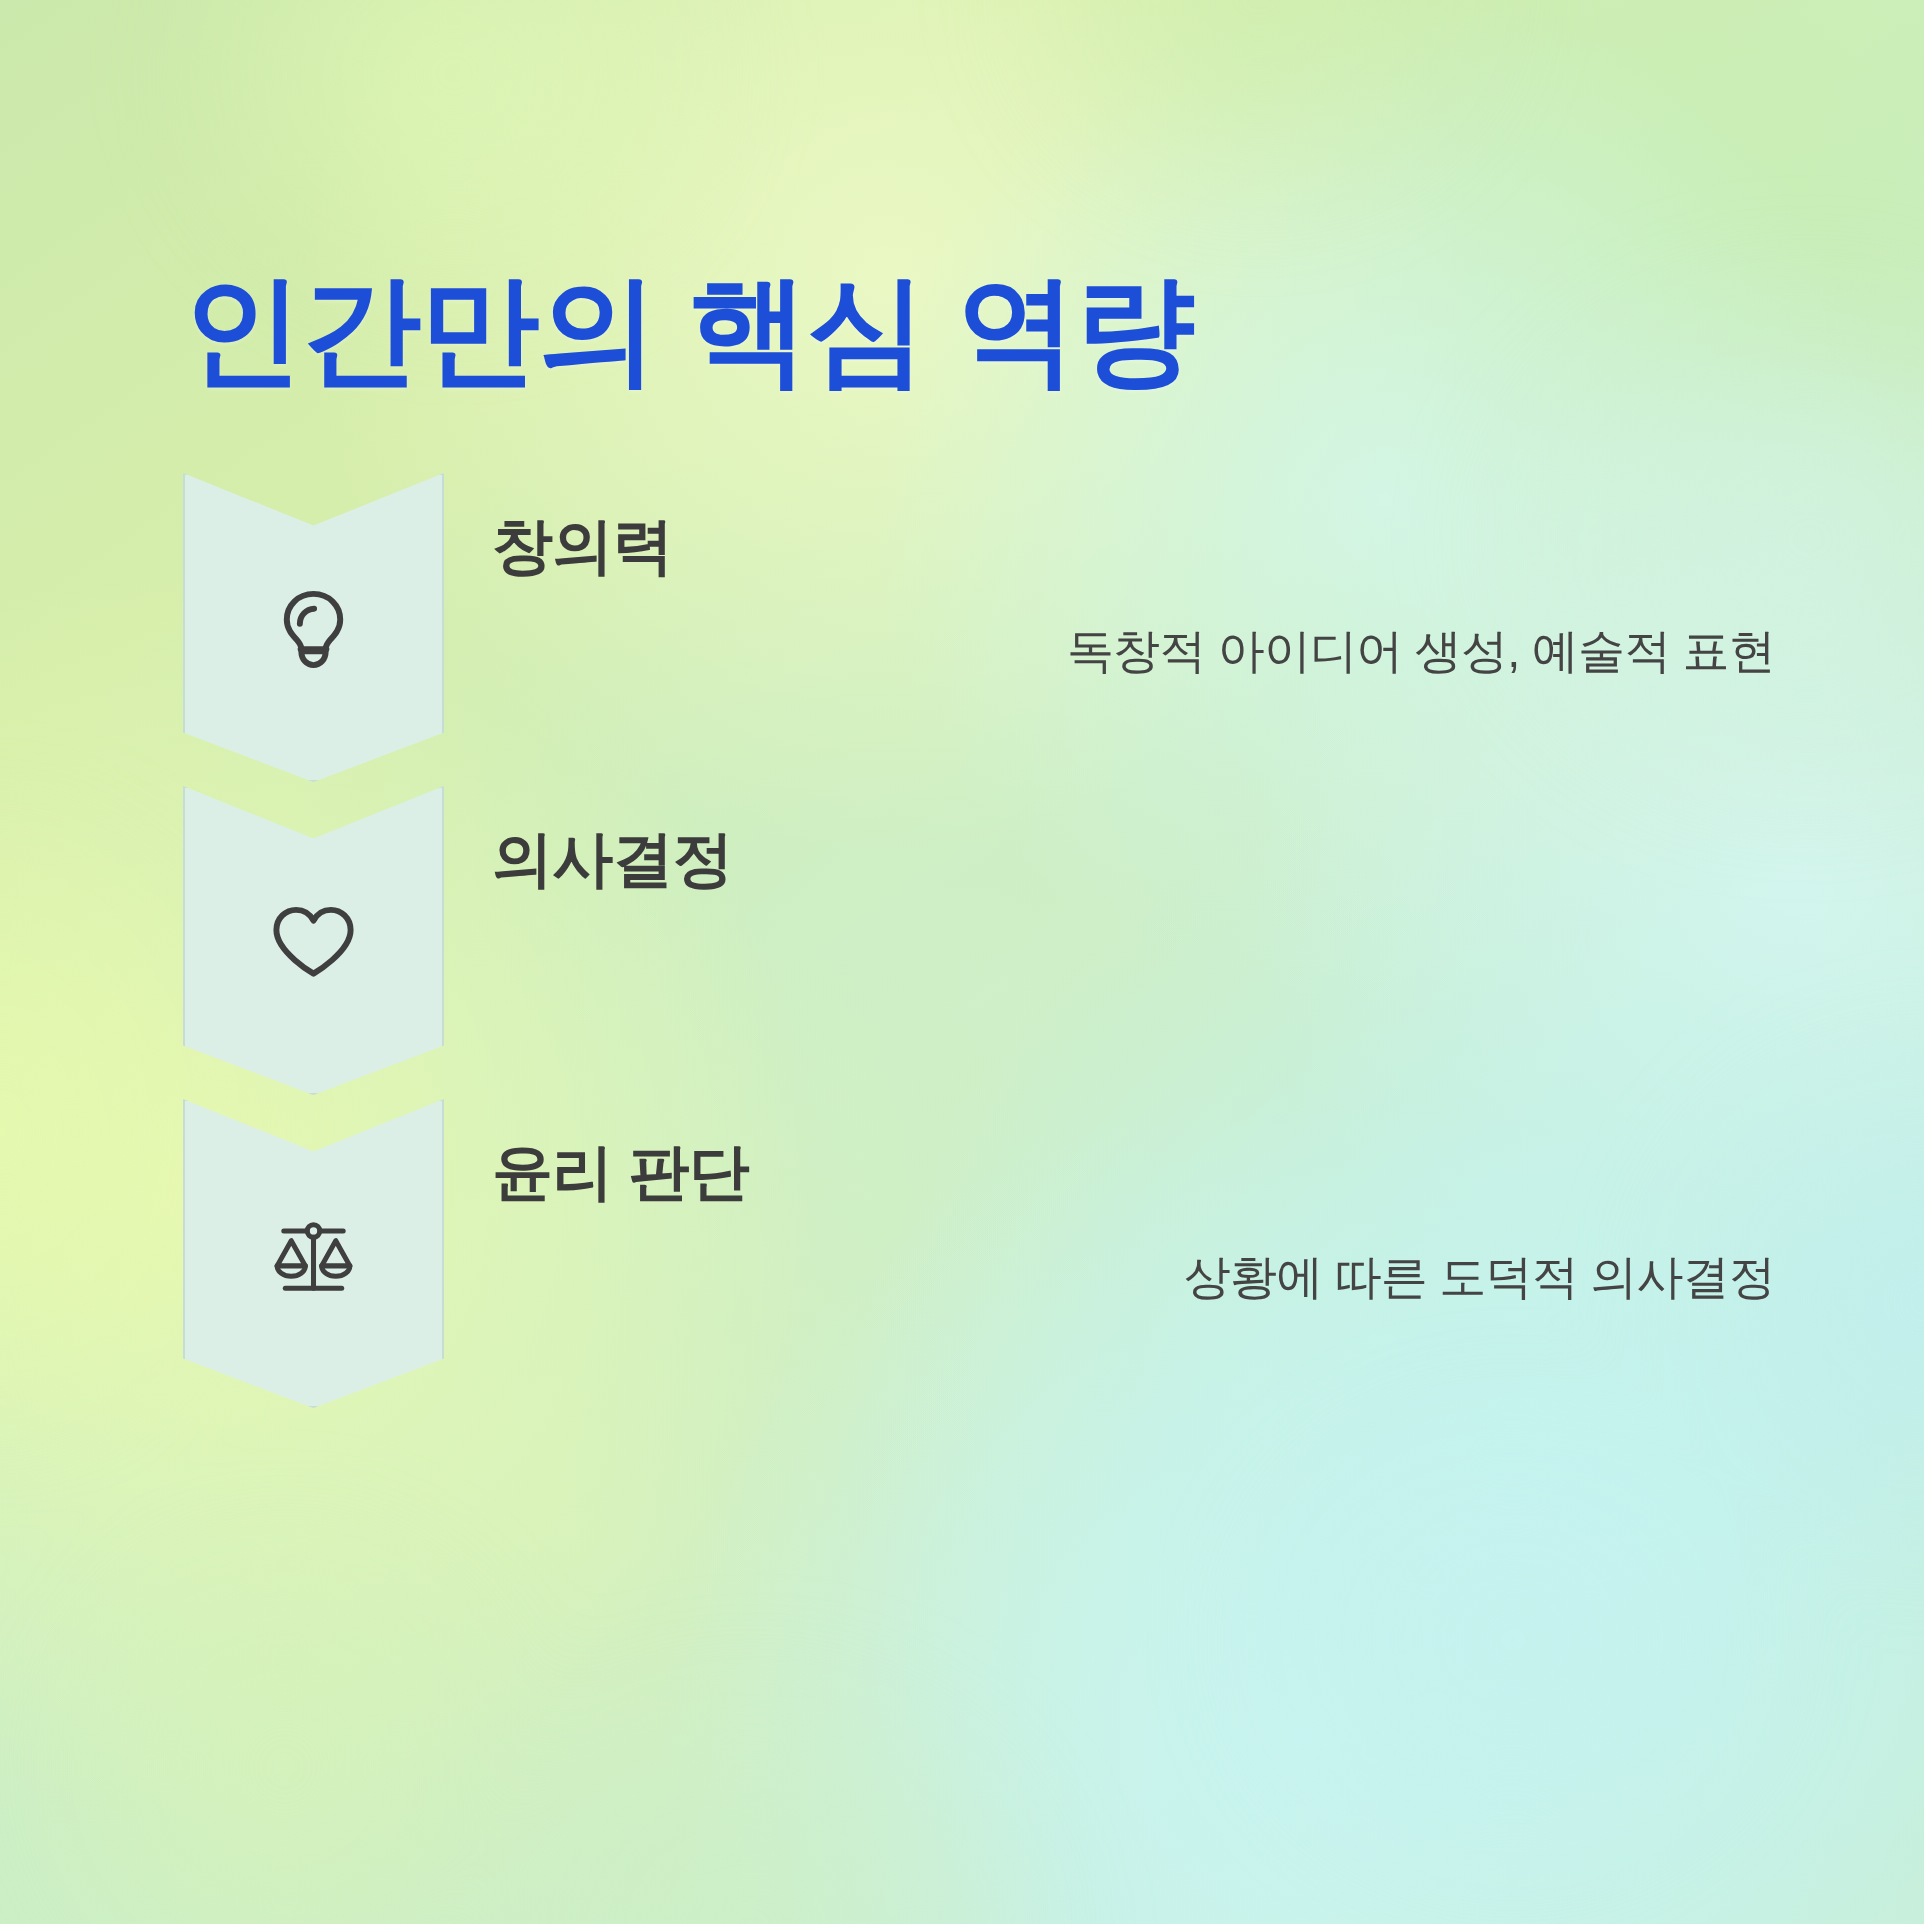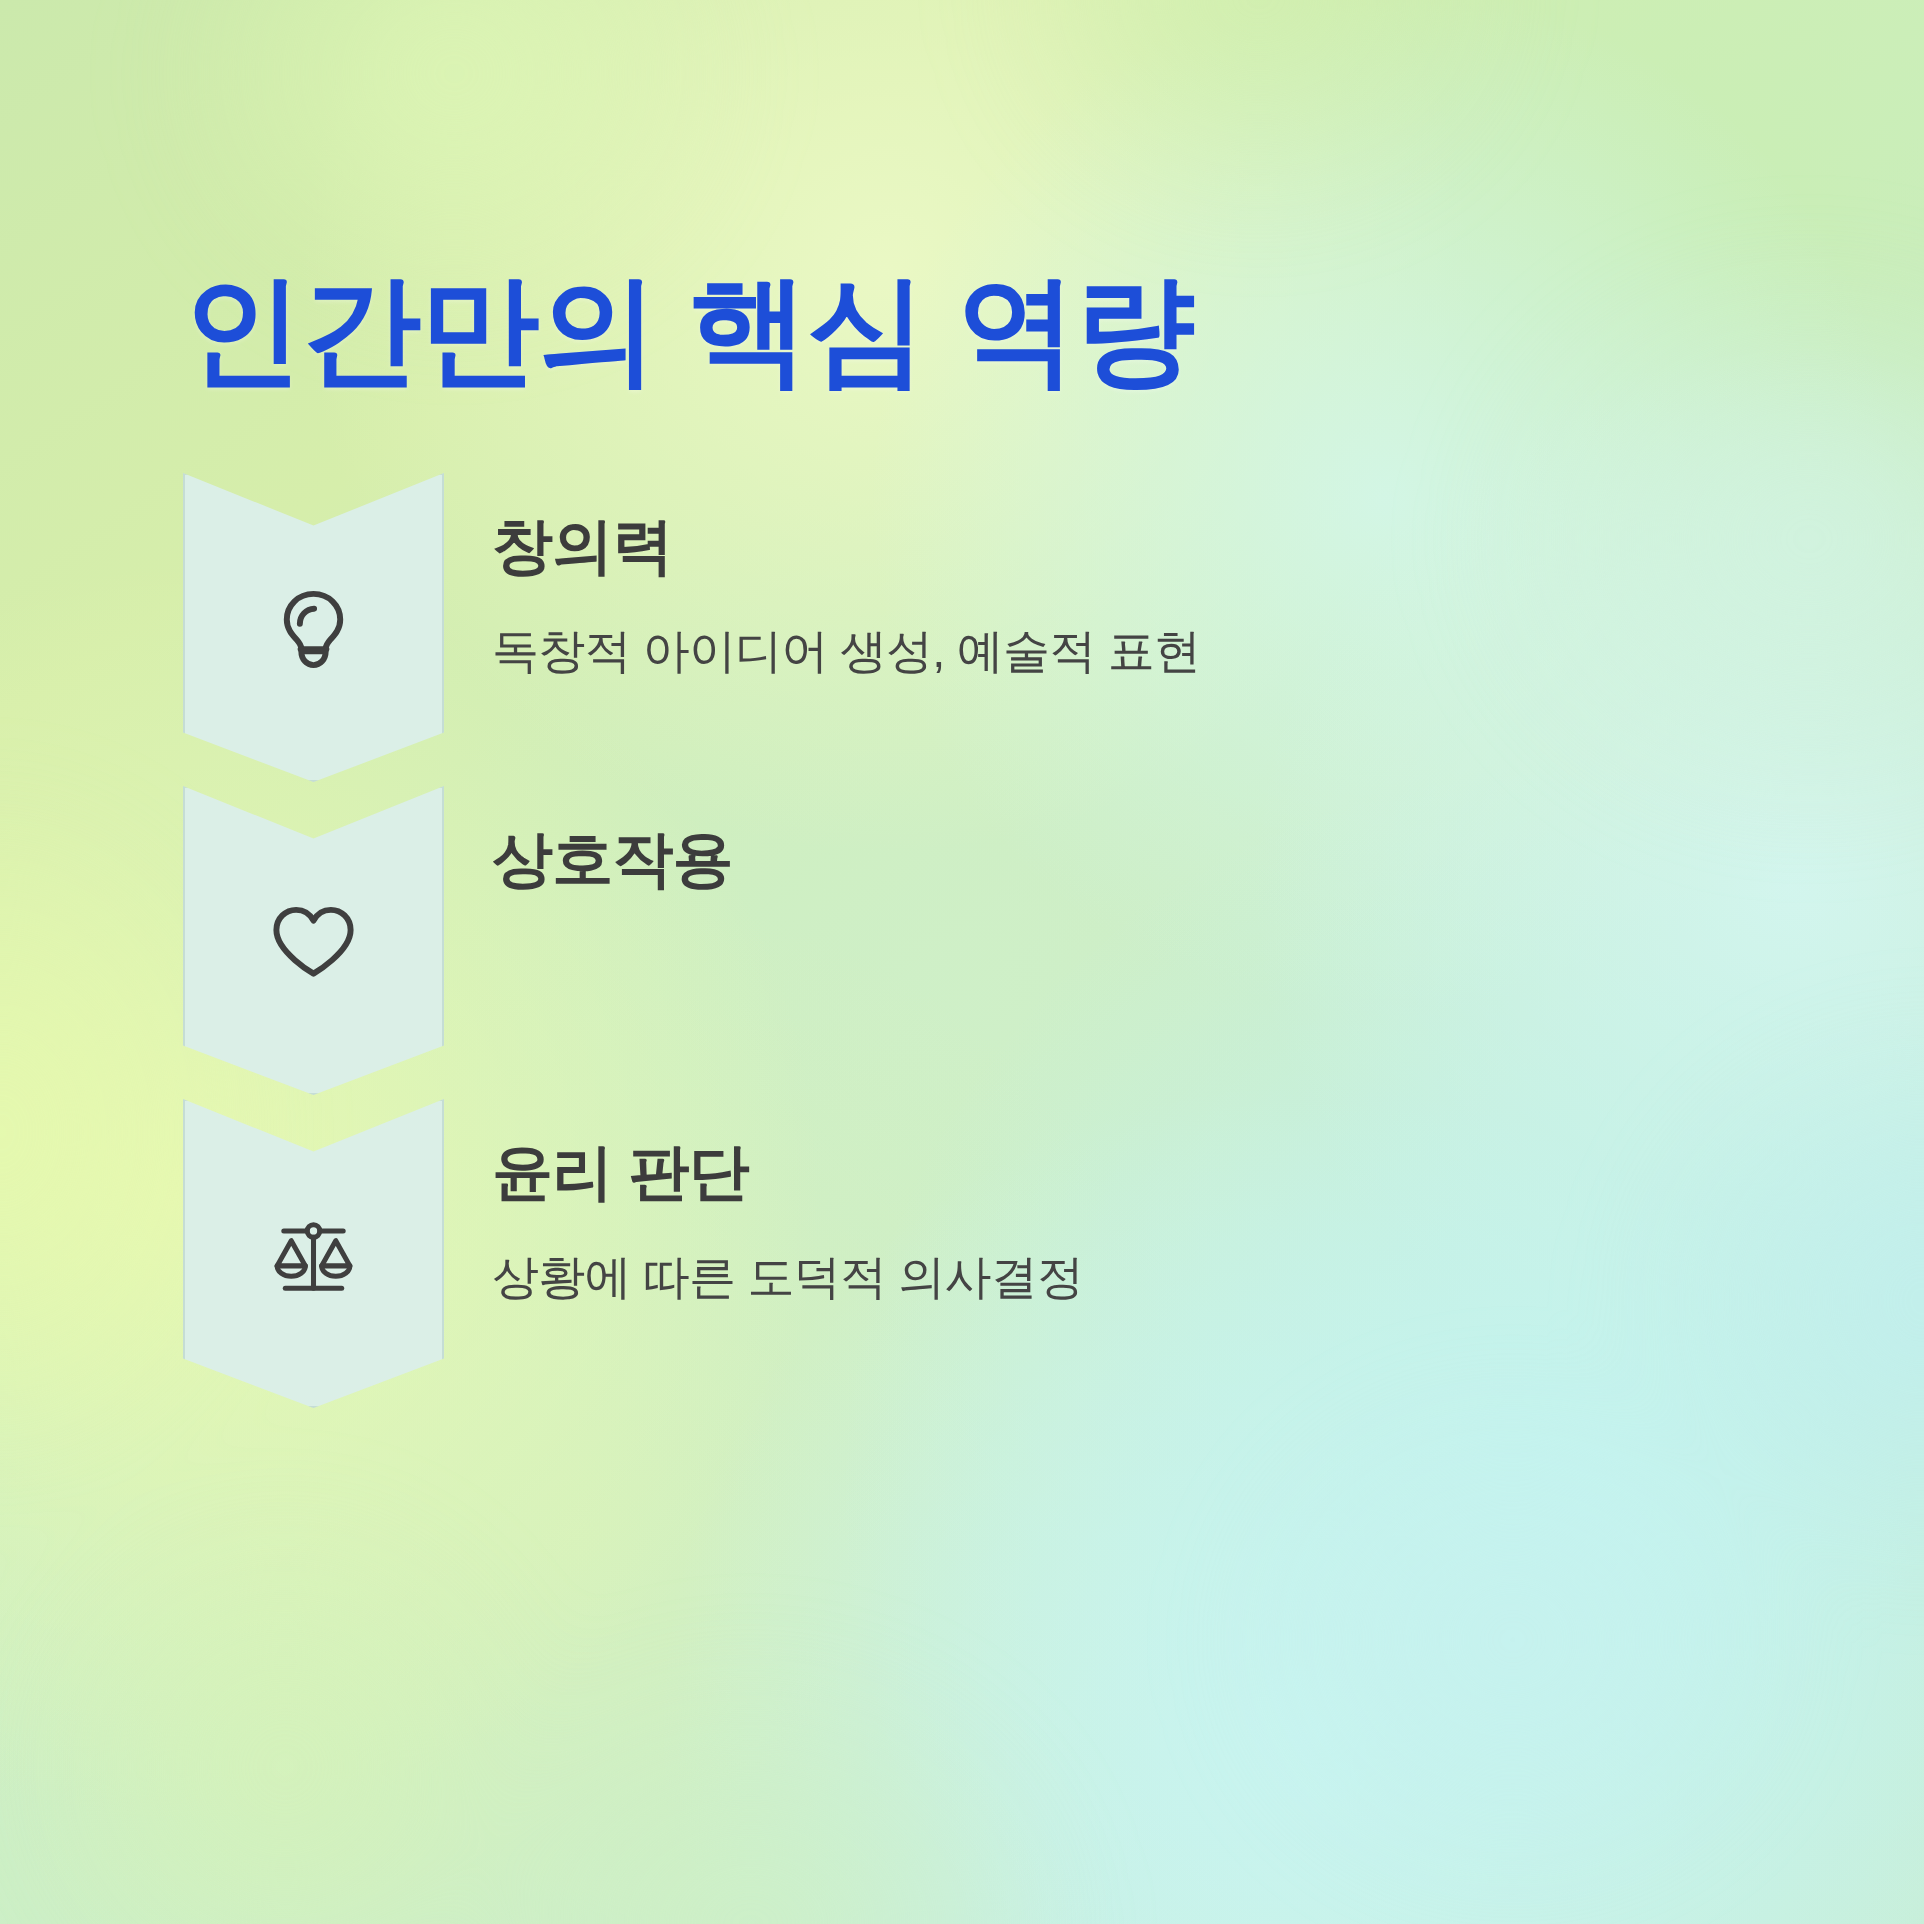--- a/index.html
+++ b/index.html
@@ -125,20 +125,21 @@
     white-space: nowrap;
   }
   .card-desc {
     font-size: 47px;
     font-weight: 400;
     color: #444444;
     line-height: 1.3;
     letter-spacing: -0.8px;
     margin: 0;
     white-space: nowrap;
+    text-align: right;
   }
 </style>
 </head>
 <body>
 
 <div id="bg-layer"></div>
 <div id="bg-blur-extra"></div>
 
 <div id="content">
 
@@ -167,21 +168,21 @@
     <div class="card-row">
       <div class="badge">
         <span class="badge-icon">
           <svg viewBox="0 0 64 64" fill="none" stroke="#3f3f3f" stroke-width="4" stroke-linecap="round" stroke-linejoin="round">
             <path d="M32 53 C32 53 7 38.5 7 23.6 C7 15.6 13.3 10 20.3 10 c5.1 0 9.4 3 11.7 7.2
                      C34.3 13 38.6 10 43.7 10 50.7 10 57 15.6 57 23.6 57 38.5 32 53 32 53 z"></path>
           </svg>
         </span>
       </div>
       <div class="card-text">
-        <p class="card-title">상호작용</p>
+        <p class="card-title">의사결정</p>
       </div>
     </div>
 
     <div class="card-row">
       <div class="badge">
         <span class="badge-icon">
           <svg viewBox="0 0 64 64" fill="none" stroke="#3f3f3f" stroke-width="3.4" stroke-linecap="round" stroke-linejoin="round">
             <circle cx="32" cy="15.5" r="4.2"></circle>
             <path d="M12 15.5 h15.6 M36.4 15.5 H52"></path>
             <path d="M32 19.8 V54"></path>

